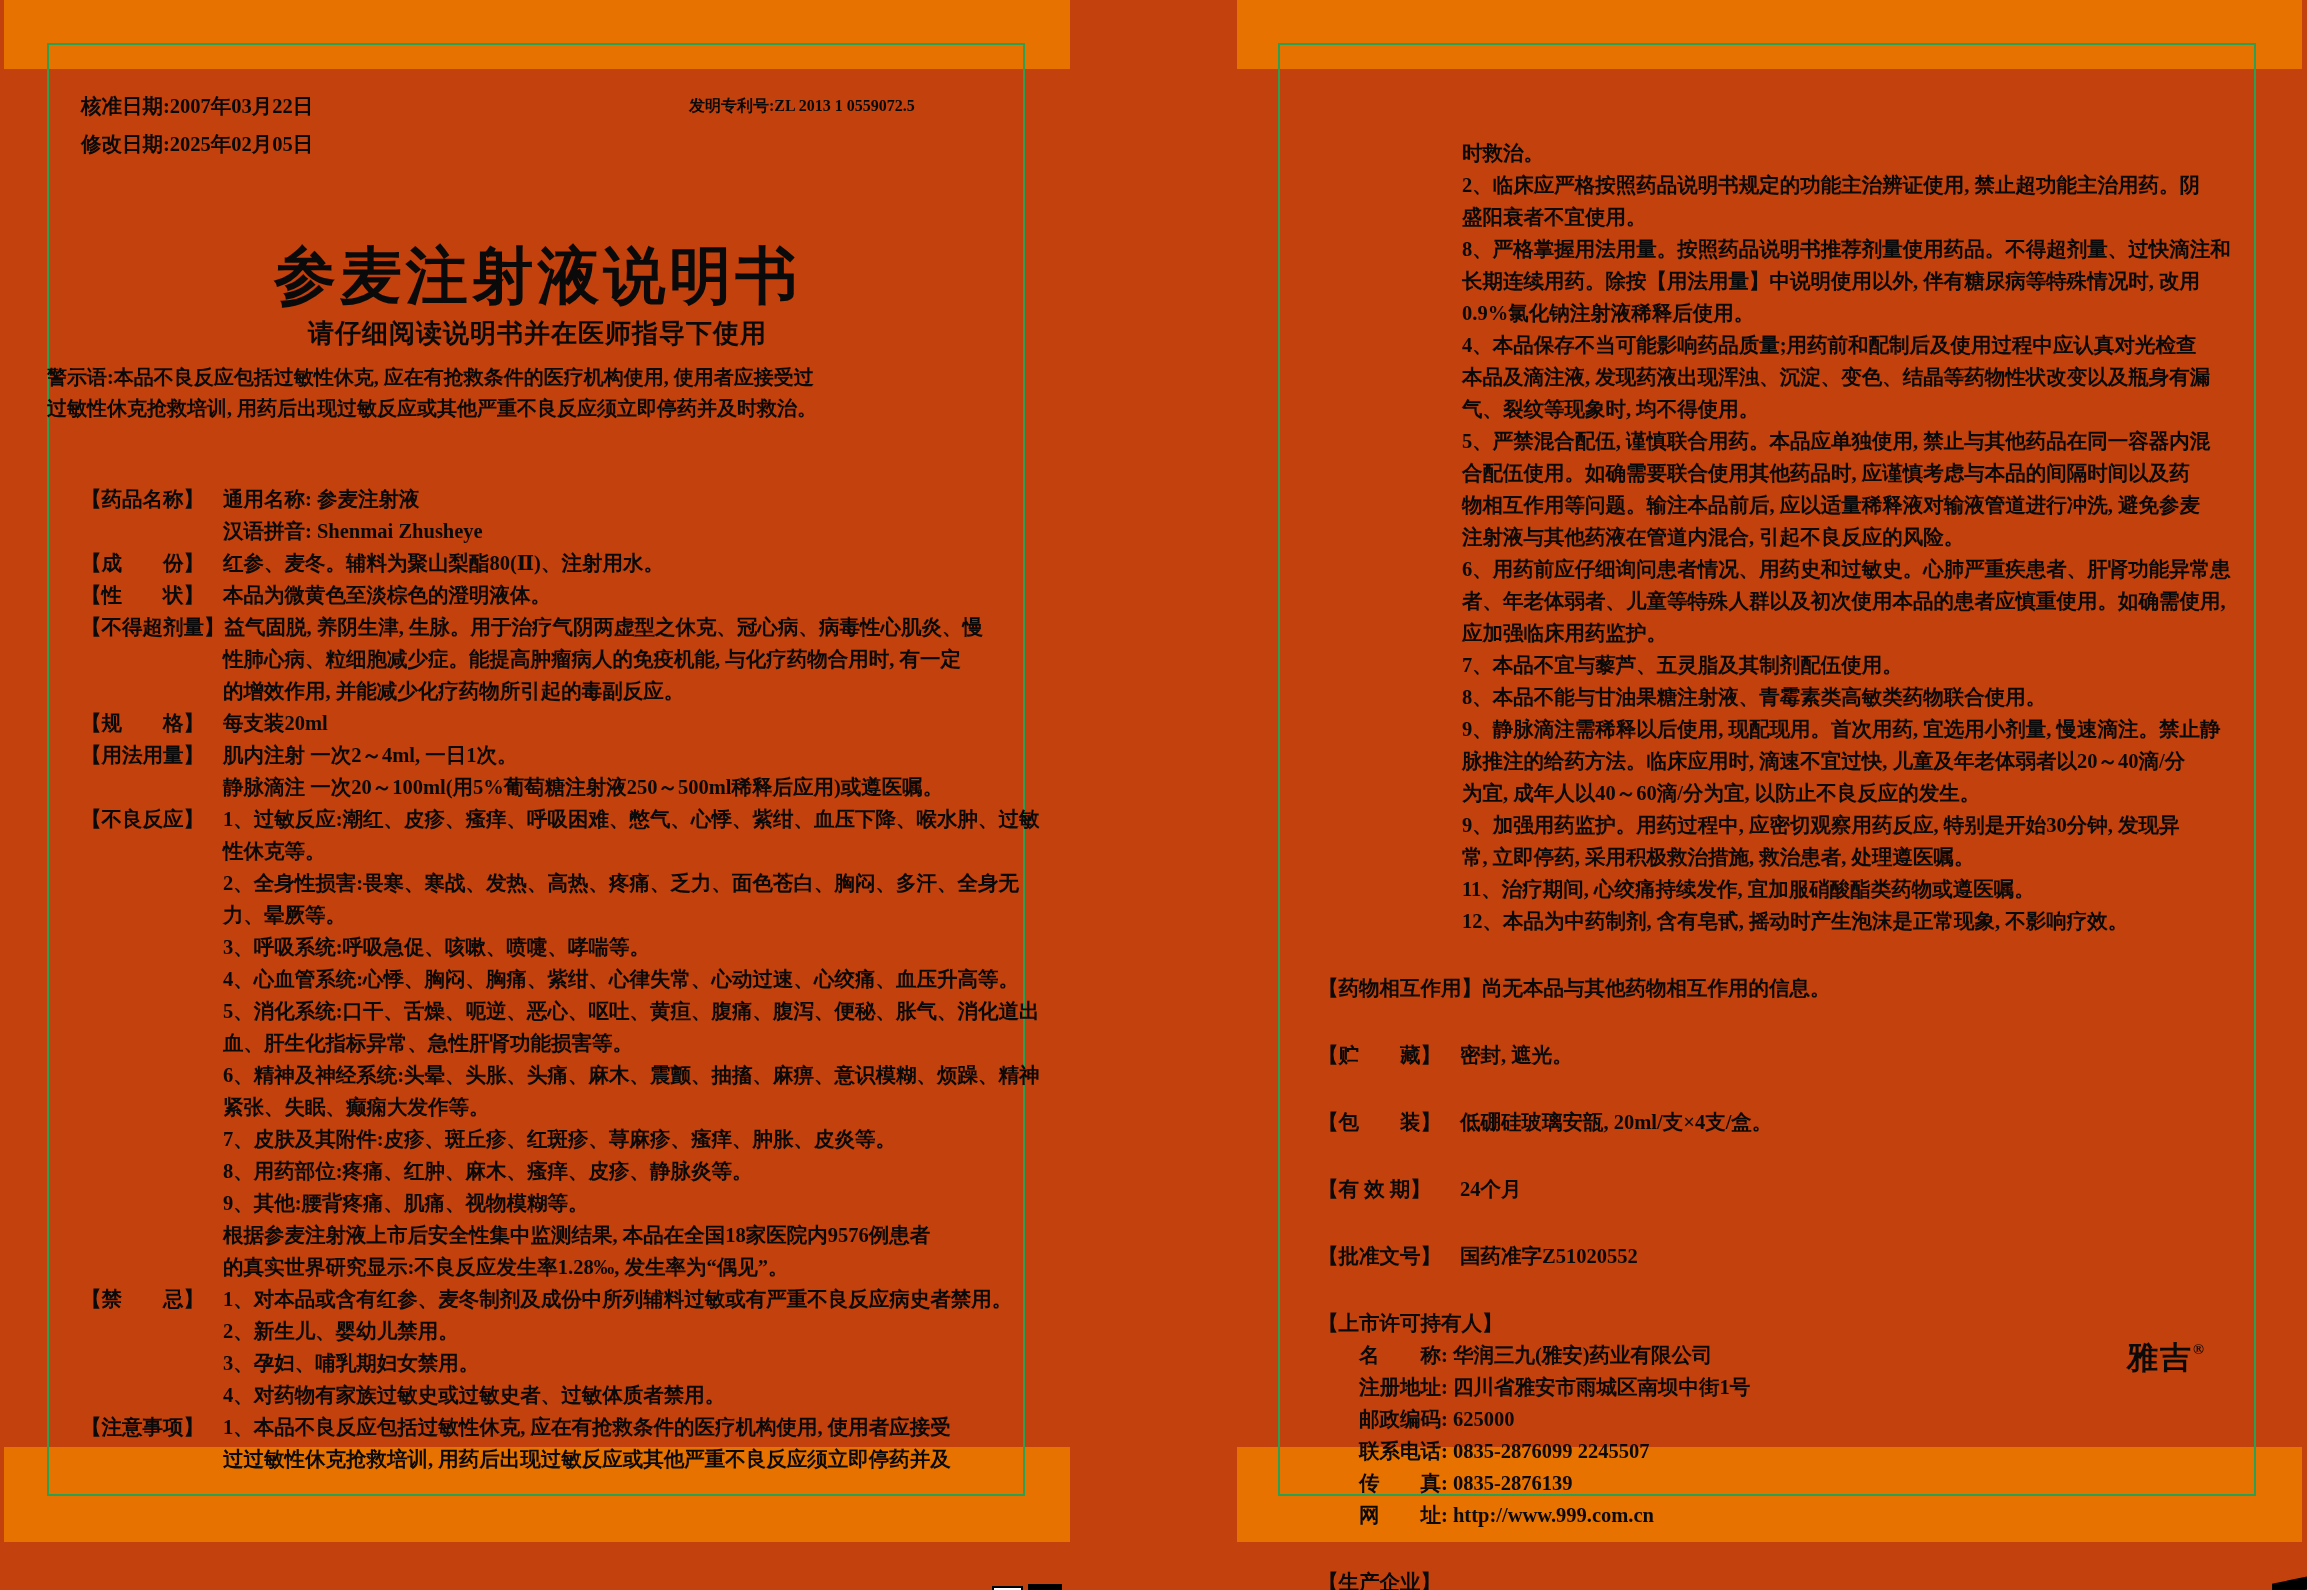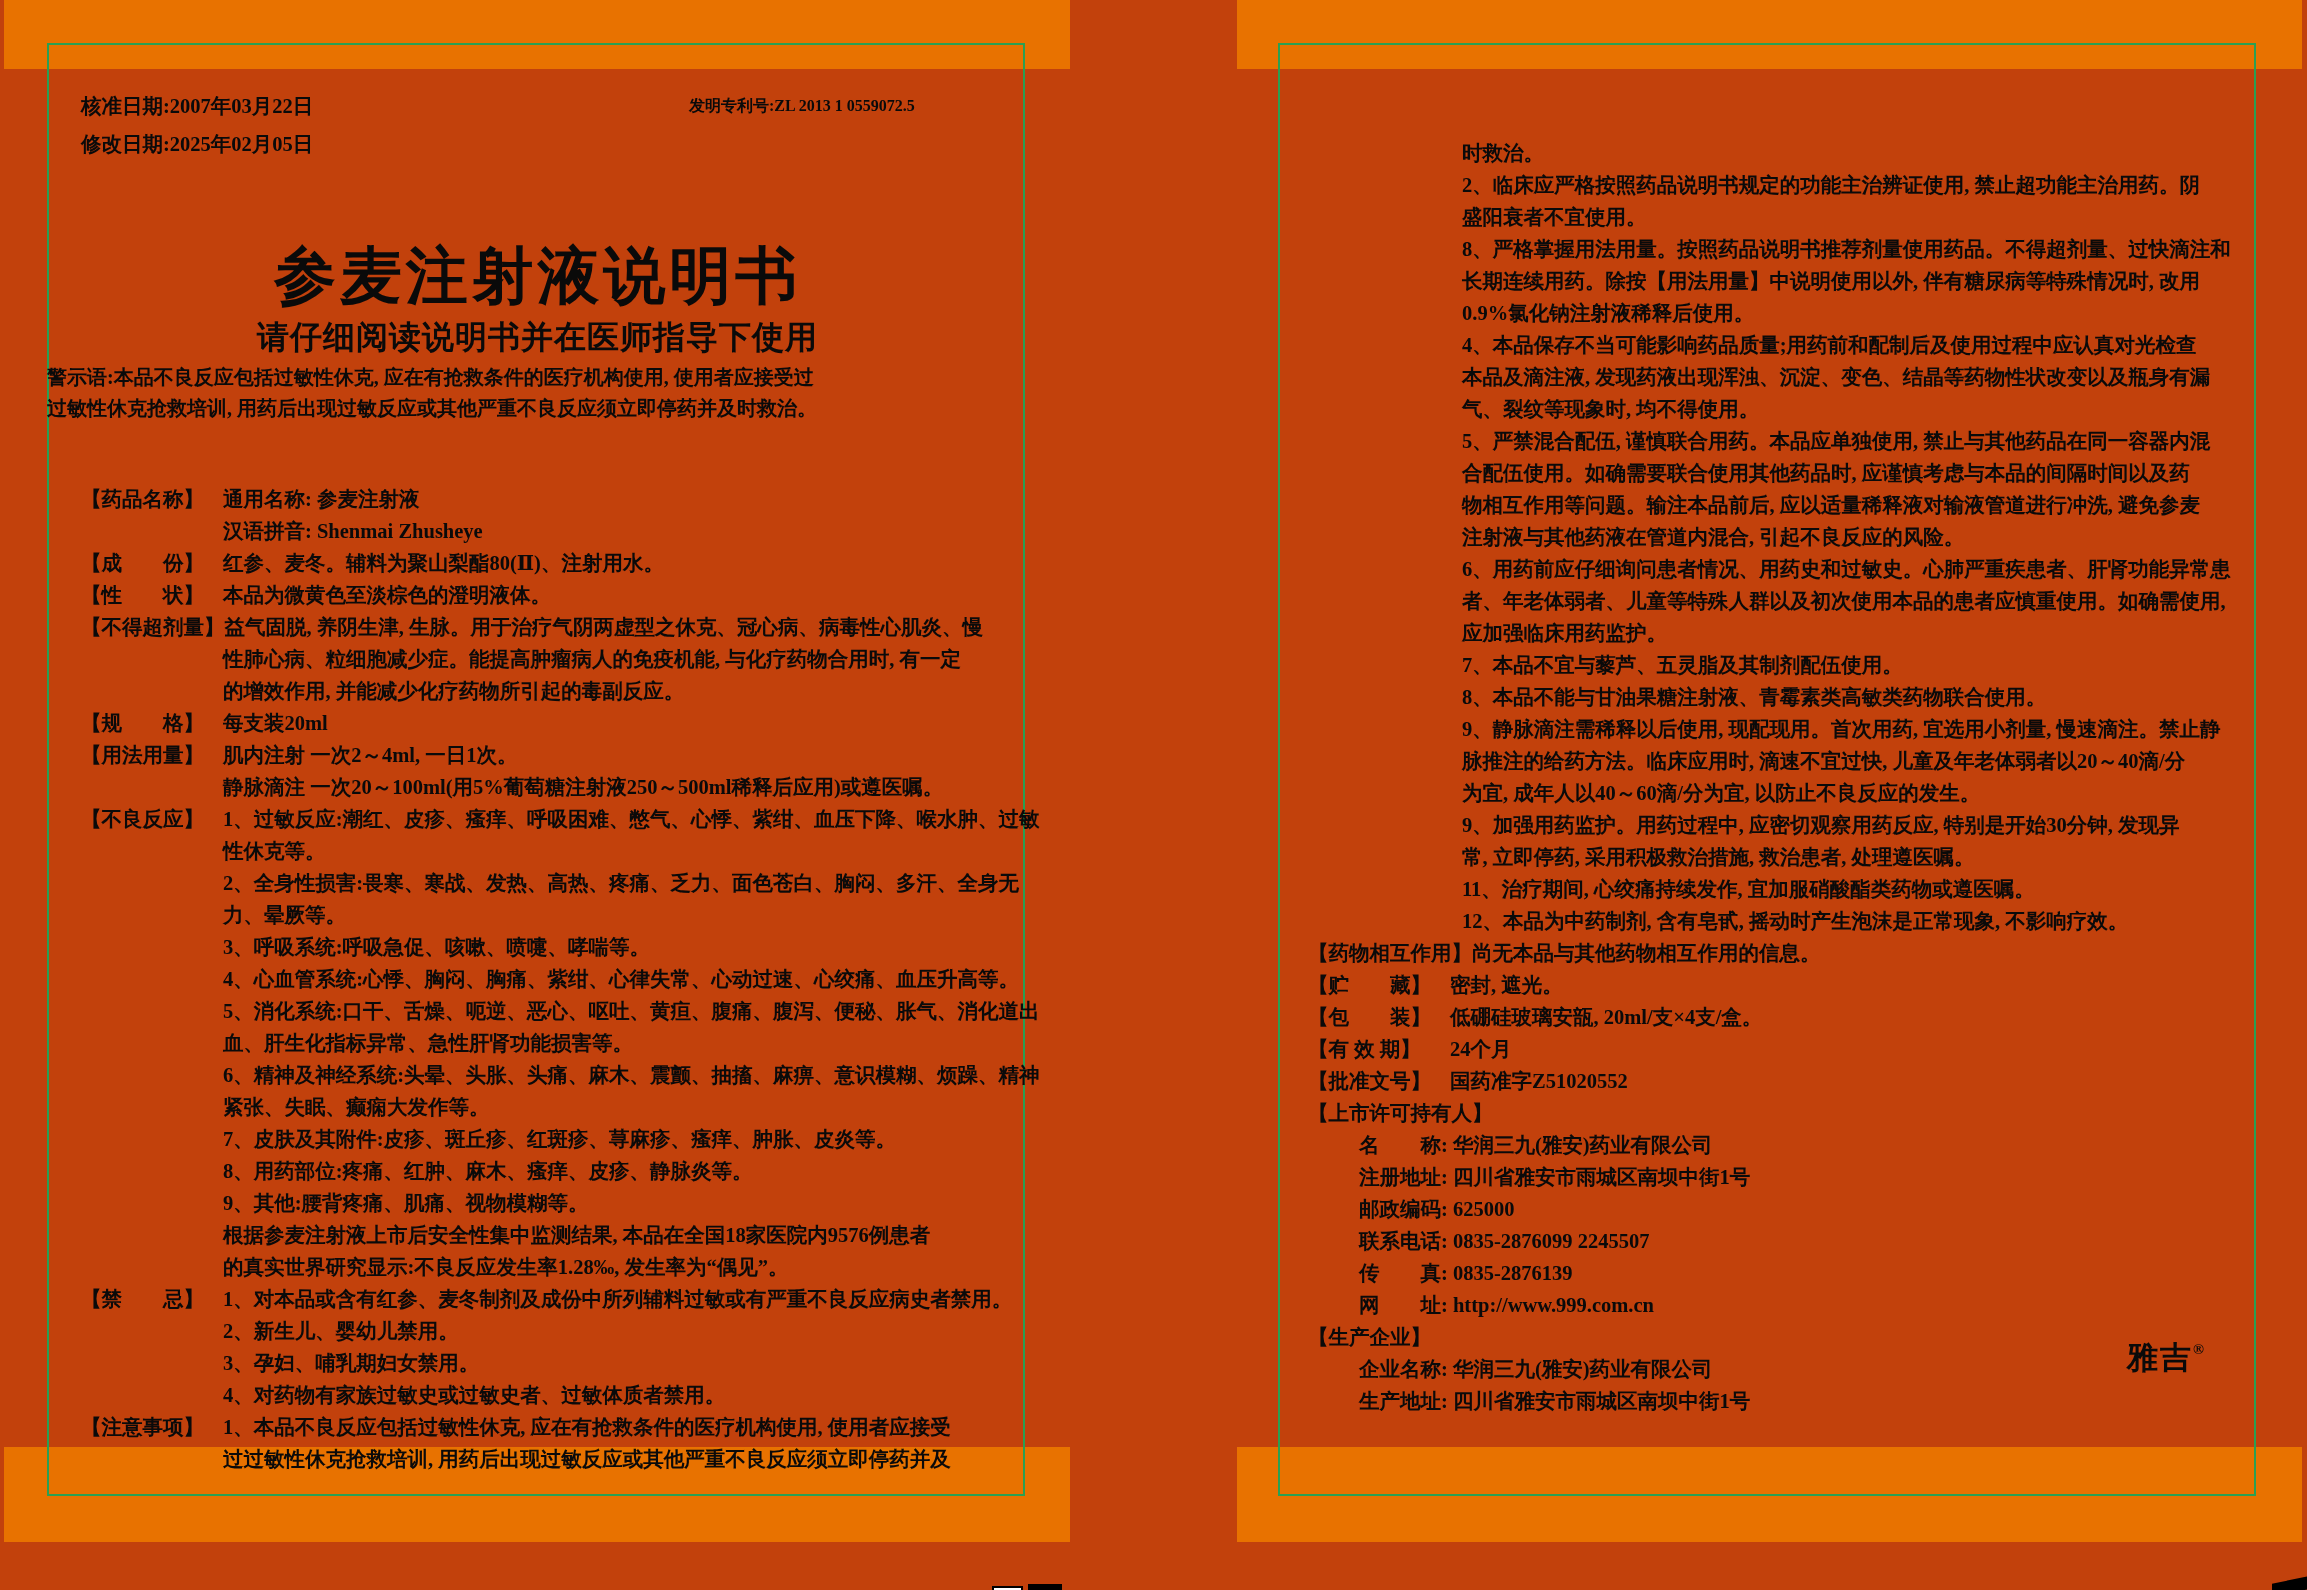--- a/index.html
+++ b/index.html
@@ -24,35 +24,35 @@
   .page-right{left:1278px;}
 
   
   .hdr-dates{position:absolute;left:34px;top:44px;font-size:20.5px;font-weight:700;}
   .hdr-dates .hline{height:38px;line-height:38px;white-space:nowrap;}
   .hdr-patent{position:absolute;left:642px;top:44px;height:38px;line-height:38px;font-size:16px;font-weight:700;white-space:nowrap;}
 
   .doc-title{position:absolute;left:0;right:0;top:191px;text-align:center;
     font-size:62px;font-weight:700;letter-spacing:3.9px;white-space:nowrap;}
   .doc-subtitle{position:absolute;left:0;right:0;top:273px;text-align:center;
-    font-size:32px;font-weight:800;letter-spacing:1px;white-space:nowrap;}
+    font-size:26px;font-weight:800;letter-spacing:1px;white-space:nowrap;}
   .warning{position:absolute;left:0;right:0;top:319px;
     font-size:20px;font-weight:800;}
   .warning .wline{height:31px;line-height:31px;white-space:nowrap;}
 
   
   .body-lines{position:absolute;left:0;right:0;}
   .body-left{top:440px;}
   .body-right{top:94px;}
   .line{height:32px;line-height:32px;font-size:20.5px;font-weight:700;white-space:nowrap;}
   .lbl{display:inline-block;min-width:142px;font-weight:700;}
   .body-left  .line.ind-c   {padding-left:176px;}
   .body-left  .line.has-lbl {padding-left:34px;}
   .body-right .line.ind-c   {padding-left:184px;}
-  .body-right .line.has-lbl {padding-left:30px;}
+  .body-right .line.has-lbl {padding-left:40px;margin-top:35px;}
   .body-right .line.ind-info{padding-left:81px;}
 
   
   .brand{position:absolute;left:849px;top:1294px;font-size:31px;font-weight:700;letter-spacing:2px;white-space:nowrap;}
   .brand .reg{font-size:14.7px;vertical-align:13.7px;letter-spacing:0;}
 
   
   .cutmark{position:absolute;}
   .cut-box-outline{left:992px;top:1586px;width:27px;height:13.7px;border:2.4px solid #000;background:#fff;}
   .cut-box-solid{left:1028px;top:1584px;width:34px;height:14.7px;background:#000;}

